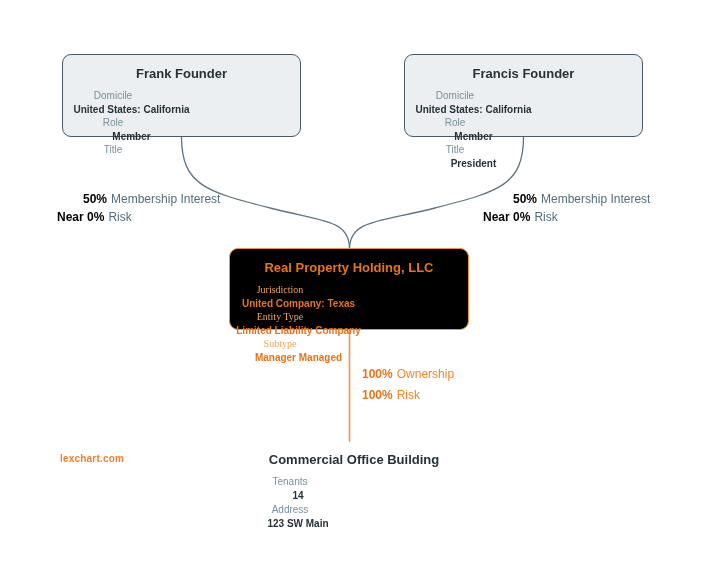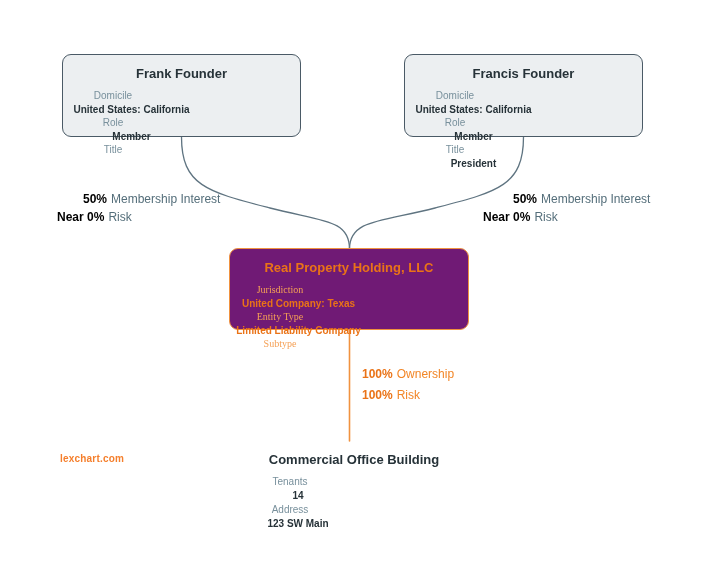--- a/index.html
+++ b/index.html
@@ -4,21 +4,21 @@
 <style>
   * { margin:0; padding:0; box-sizing:border-box; }
   html,body { background:#ffffff; }
   body { font-family:"Liberation Sans", sans-serif; }
   .canvas { position:relative; width:719px; height:577px; background:#ffffff; overflow:hidden; }
 
   svg.connectors { position:absolute; left:0; top:0; width:720px; height:577px; }
 
   .node { position:absolute; border-radius:9px; }
   .node.gray   { background:#ECEFF1; border:1.6px solid #4A5A66; width:239px; height:83px; }
-  .node.orange { background:#701a75; border:1.6px solid #F0923F; width:240px; height:82px; }
+  .node.orange { background:#000000; border:1.6px solid #F0923F; width:240px; height:82px; }
 
   .node-title { margin-top:10px; text-align:center; font-weight:bold; font-size:13px;
                 line-height:18px; color:#263238; }
   .node.orange .node-title { color:#EA7317; }
 
   .rows { margin-top:6px; }
   .row { display:flex; font-size:10px; line-height:13.5px;flex-direction:column; }
   .row .lbl { width:100px; text-align:center; color:#78909C; }
   .row .val { width:137px; text-align:center; color:#263238; font-weight:bold; }
   .node.orange .row .lbl { color:#F5A055;font-family:Liberation Serif, serif; }
@@ -107,20 +107,21 @@
       <div class="row">
         <span class="lbl">Jurisdiction</span>
         <span class="val">United Company: Texas</span>
       </div>
       <div class="row">
         <span class="lbl">Entity Type</span>
         <span class="val">Limited Liability Company</span>
       </div>
       <div class="row">
         <span class="lbl">Subtype</span>
+        <span class="val">Manager Managed</span>
       </div>
     </div>
   </div>
 
   <div class="edge-line orange" style="left:362px; top:367px;">
     <span class="strong">100%</span><span class="rest">Ownership</span>
   </div>
   <div class="edge-line orange" style="left:362px; top:388px;">
     <span class="strong">100%</span><span class="rest">Risk</span>
   </div>

